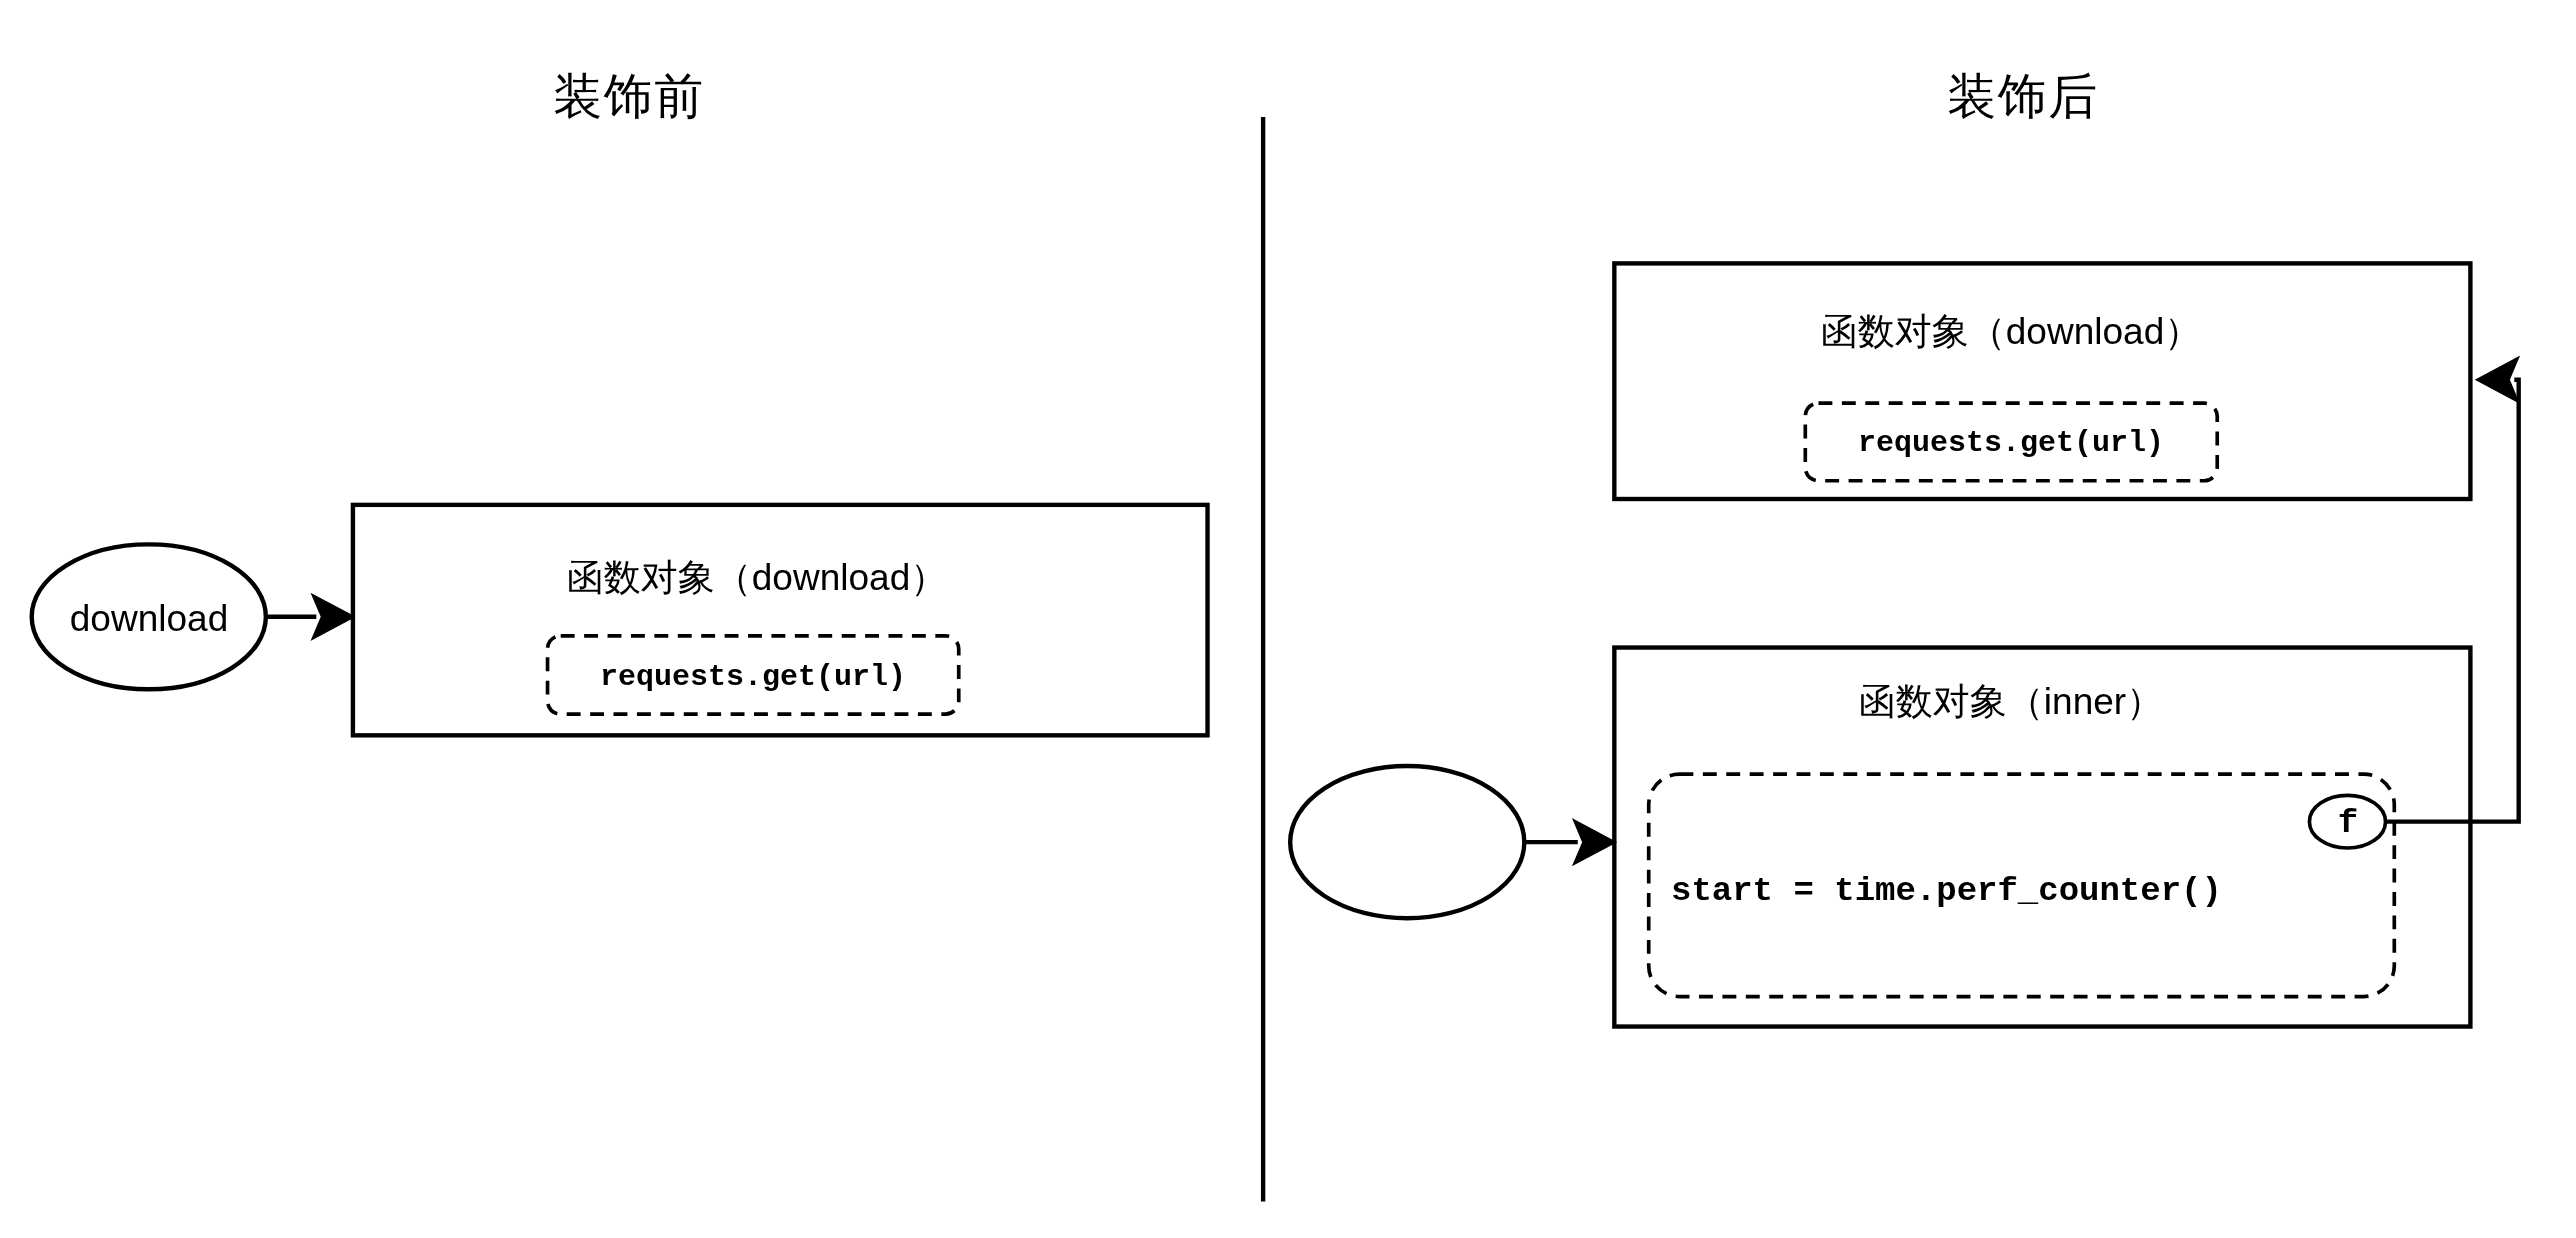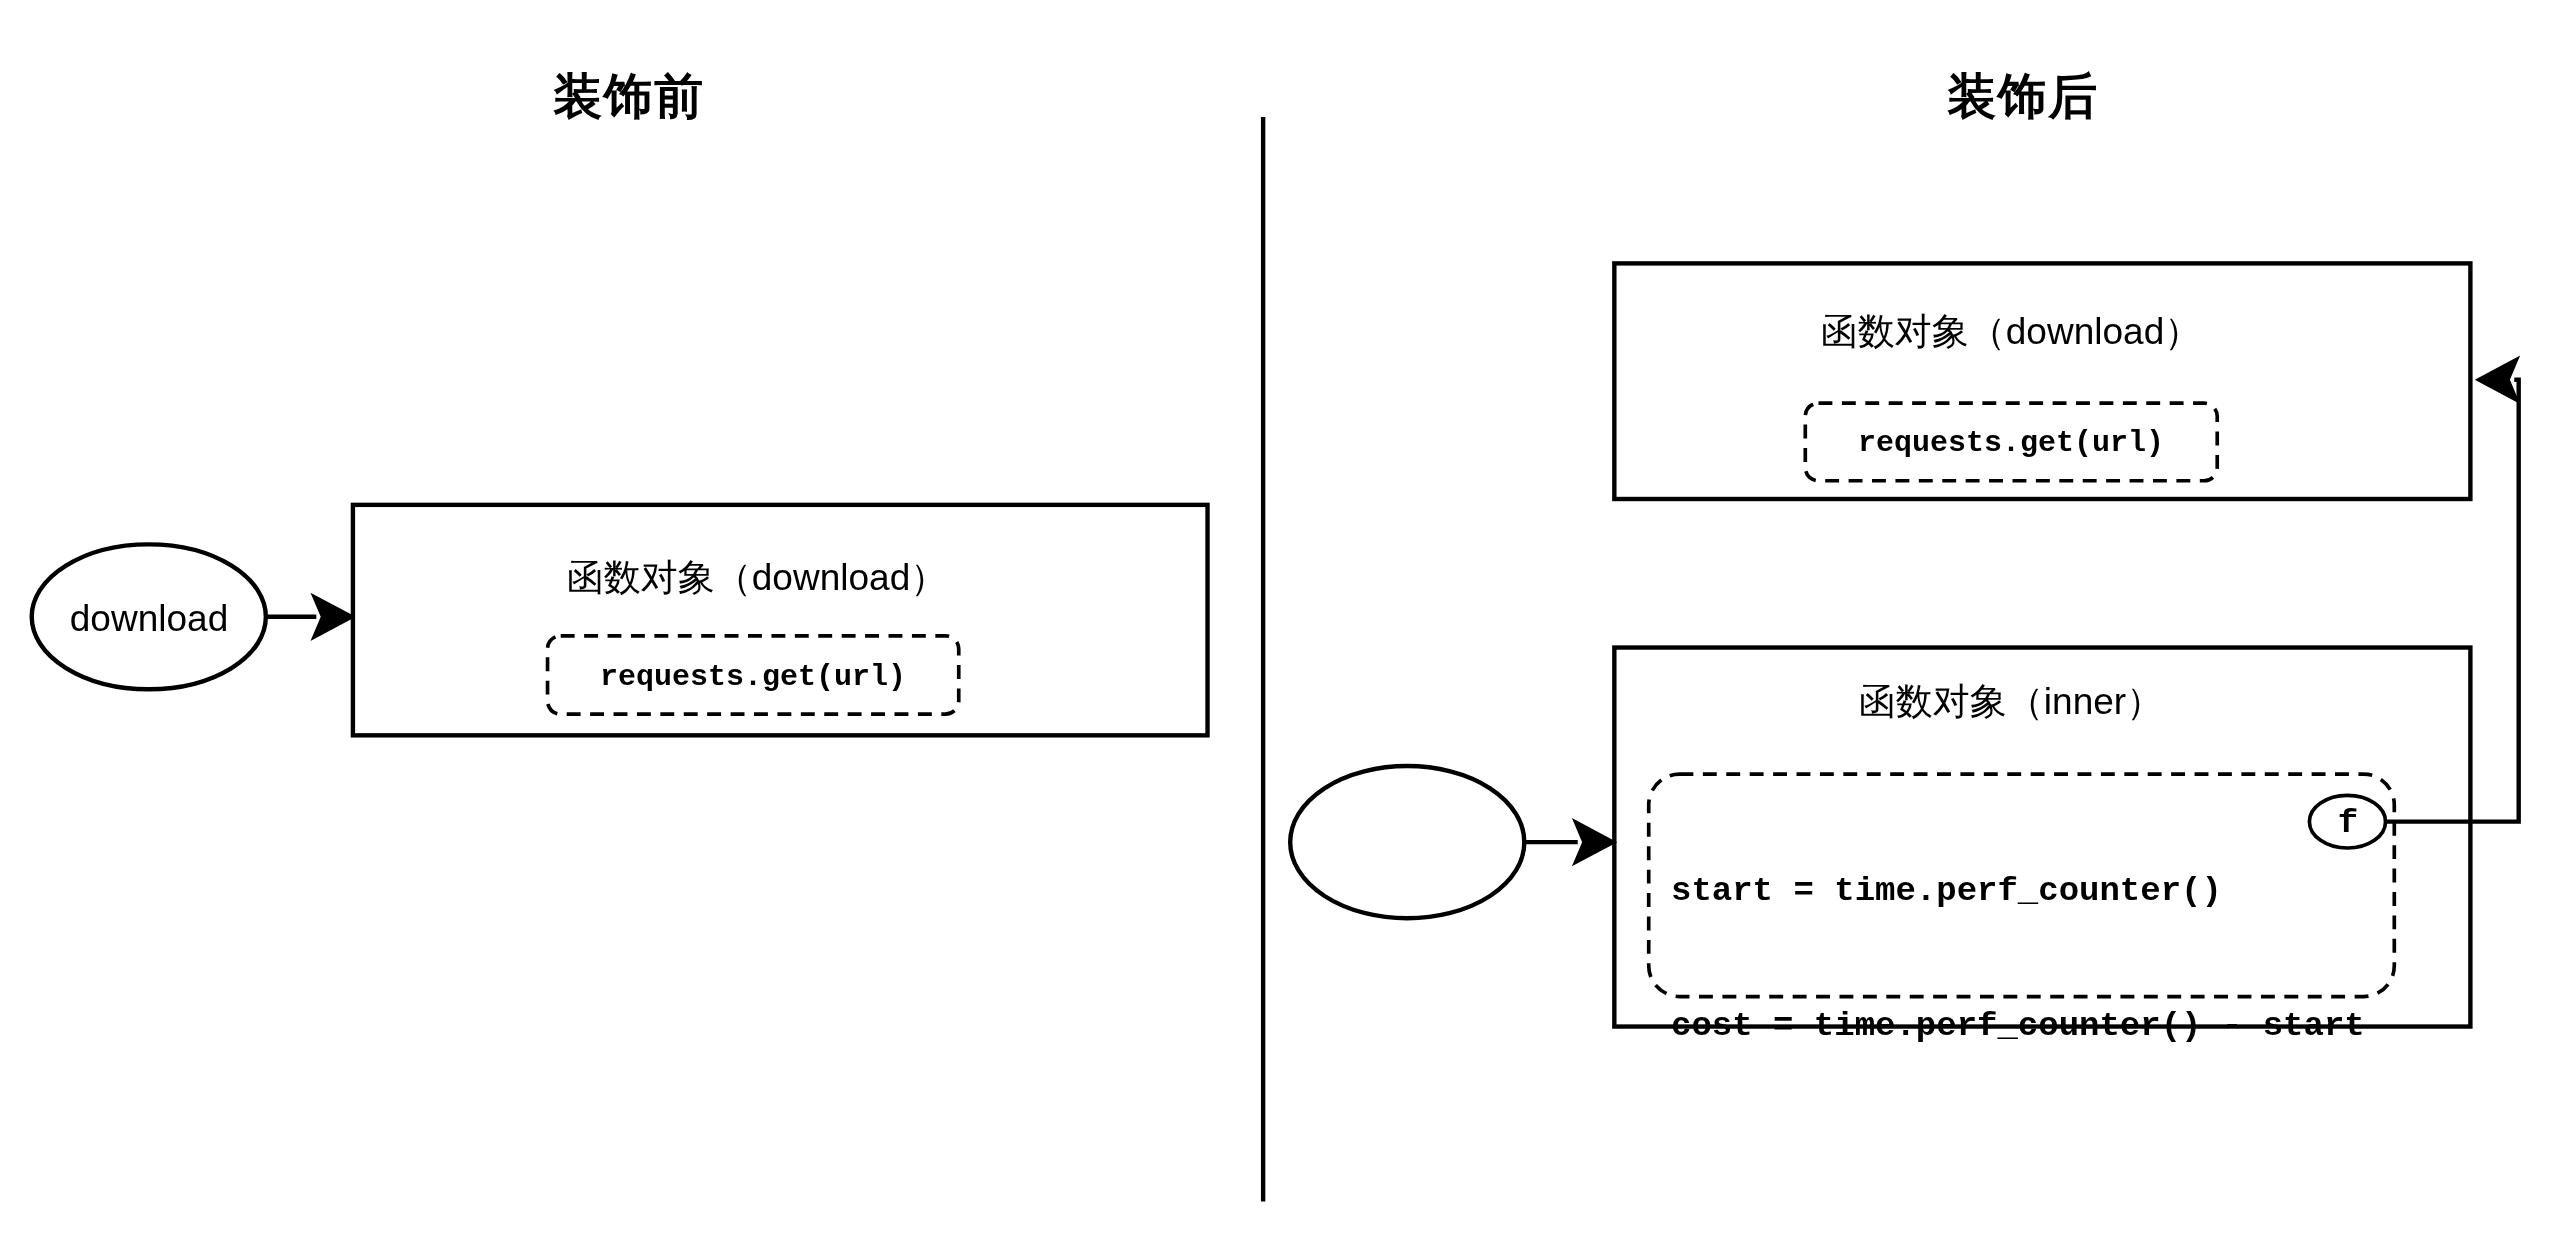--- a/index.html
+++ b/index.html
@@ -13,21 +13,21 @@
   }
   svg.layer{position:absolute;left:0;top:0;width:2576px;height:1238px;}
   .txt{
     position:absolute;
     transform:translate(-50%,-50%);
     white-space:nowrap;
     color:#000;
   }
   .panel-title{
     font-size:49px;
-    font-weight:700;
+    font-weight:400;
     letter-spacing:1.5px;
   }
   .box-title{
     font-size:37px;
   }
   .ellipse-label{
     font-size:37px;
     text-align:center;
   }
   .mono{
@@ -95,21 +95,20 @@
   <div class="txt mono code-one-line" style="left:753px;top:677px;">requests.get(url)</div>
 
   <div class="txt box-title" style="left:2011px;top:332px;">函数对象（download）</div>
 
   <div class="txt mono code-one-line" style="left:2011px;top:443px;">requests.get(url)</div>
 
   <div class="txt box-title" style="left:2011px;top:702px;">函数对象（inner）</div>
 
   <div class="code-block mono">
     <div>start = time.perf_counter()</div>
-    <div>cost = time.perf_counter() - start</div>
     
     
   </div>
 
   <div class="txt mono f-label" style="left:2348px;top:823px;">f</div>
 
 </div>
 
 
 </body></html>

